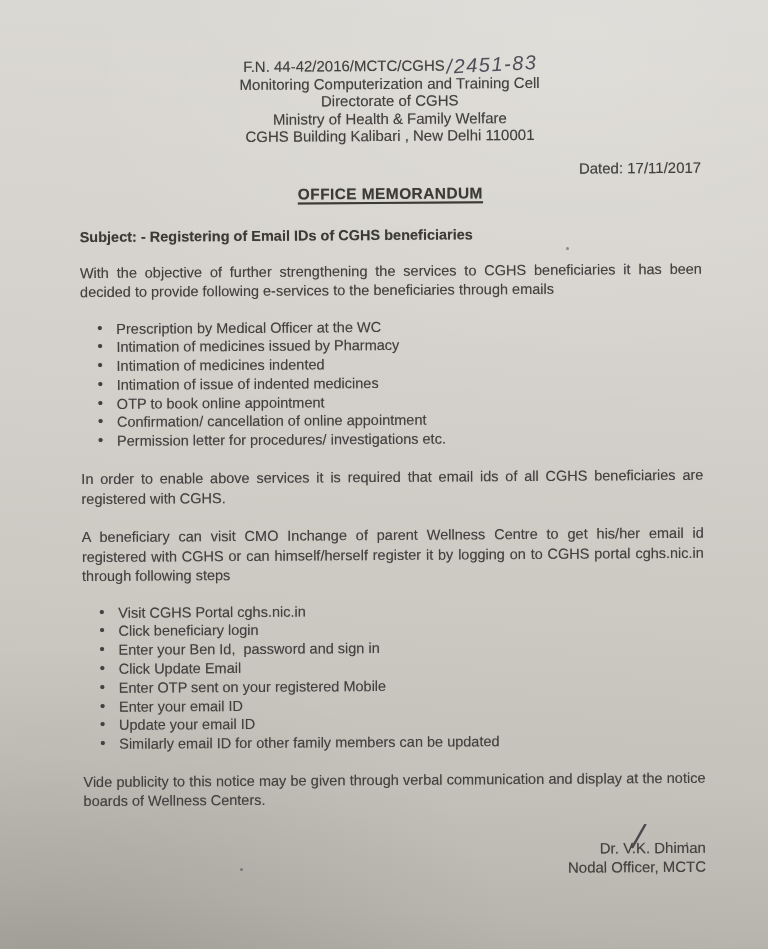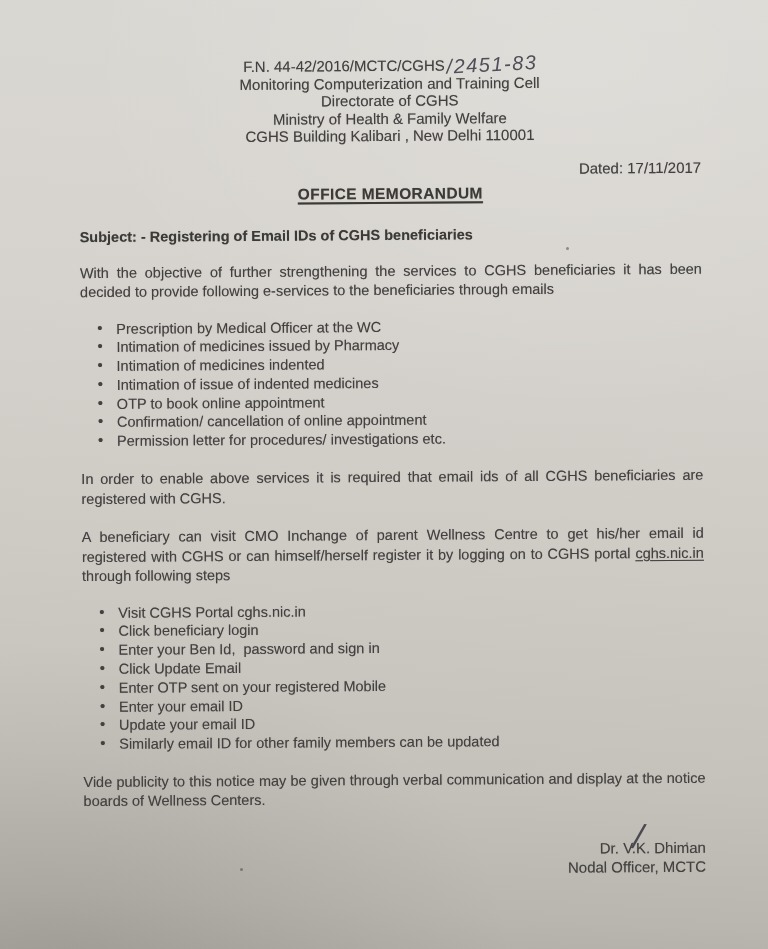--- a/index.html
+++ b/index.html
@@ -73,21 +73,21 @@
     line-height: 18.8px;
   }
   ul.blist li::before {
     content: "\2022";
     position: absolute;
     left: 0;
     top: -1px;
     font-size: 15px;
   }
 
-  .doclink { text-decoration: underline; text-underline-offset: 2px; margin-top: 43px; }
+  .doclink { text-underline-offset: 2px; margin-top: 43px; }
 
   .sig { margin-top: -22px; text-align: right; font-size: 15px; line-height: 19.5px; }
   .sig-slash {
     display: block;
     height: 52px;
     line-height: 52px;
     margin-right: 62px;
     font-size: 34px;
     font-style: italic;
     font-weight: normal;

